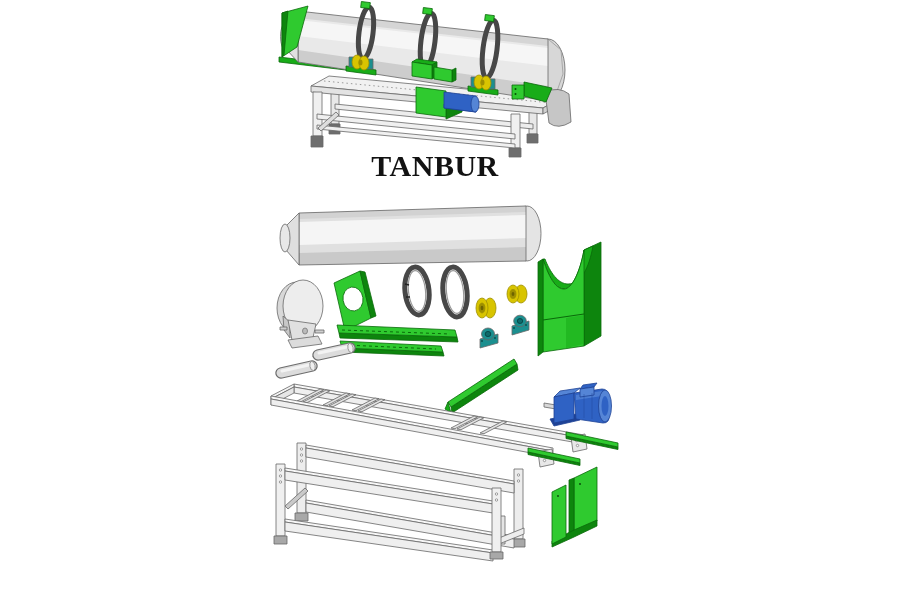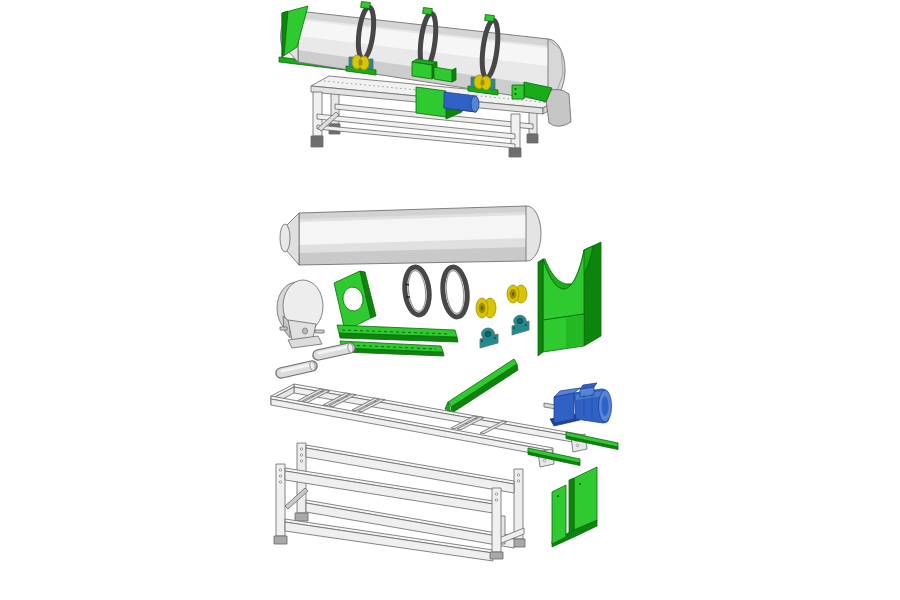--- a/index.html
+++ b/index.html
@@ -323,14 +323,15 @@
       <polygon points="574,478 597,467 597,521 574,532" class="fGB og"></polygon>
       <polygon points="569,480 574,478 574,532 569,534" class="fGD og"></polygon>
       <polygon points="552,541 574,530 597,520 597,526 574,537 552,547" class="fGD og"></polygon>
       <polygon points="552,492 566,485 566,537 552,544" class="fGB og"></polygon>
       <circle cx="580" cy="484" r="0.9" fill="#063f06"></circle>
       <circle cx="558" cy="496" r="0.9" fill="#063f06"></circle>
     </g>
   </g>
 </svg>
 
+<div class="caption">TANBUR</div>
 
 </div>
 
 </body></html>

